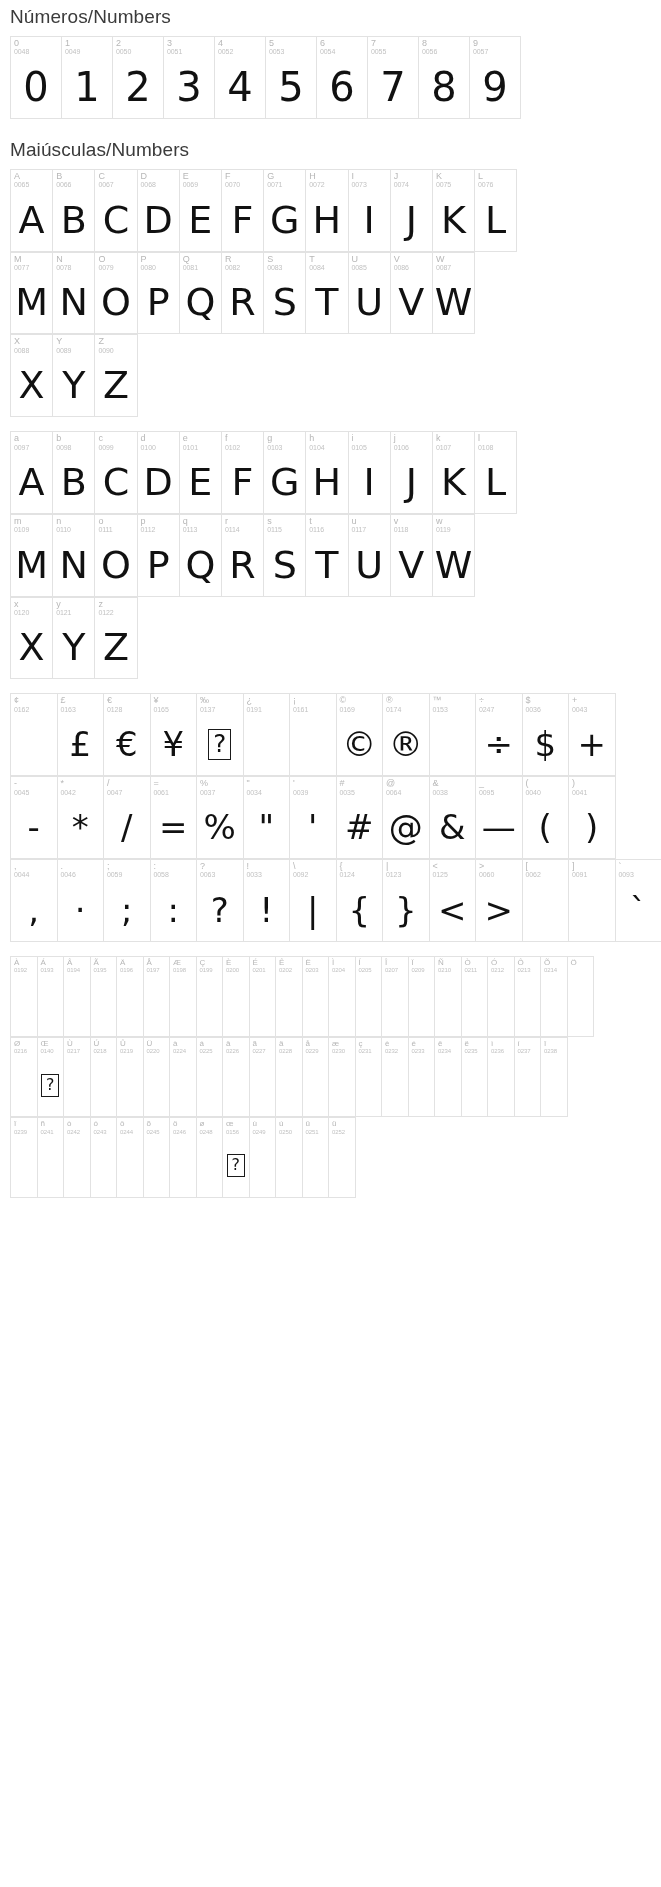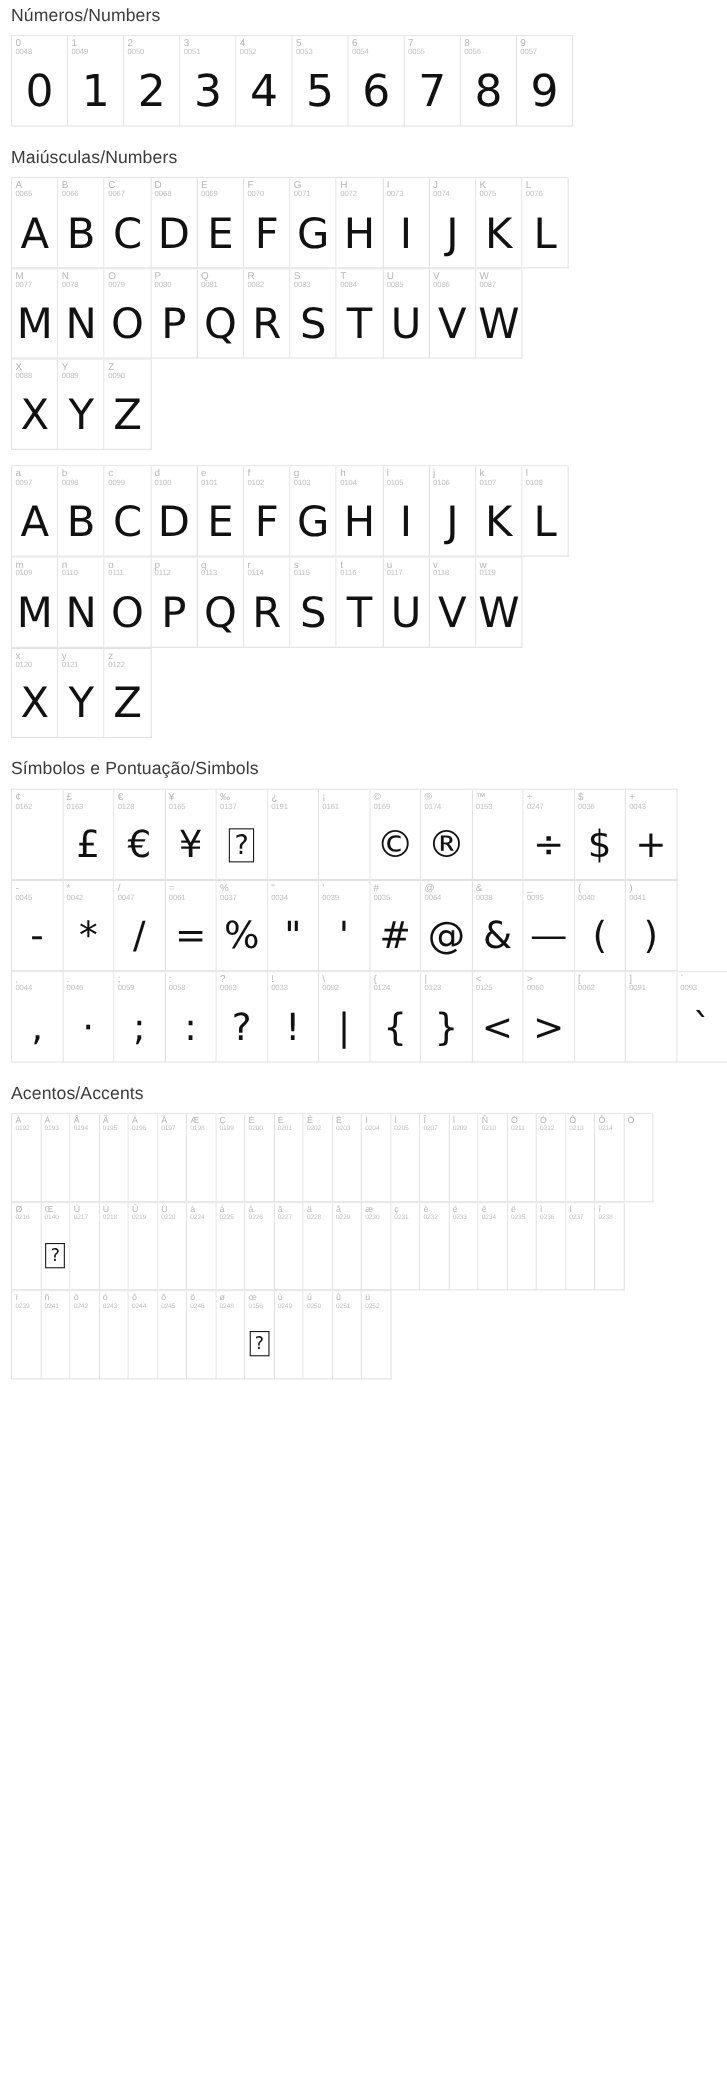--- a/index.html
+++ b/index.html
@@ -16,21 +16,21 @@
   }
   .page {
     width: 661px;
     box-sizing: border-box;
     padding: 0 0 20px 0;
   }
   .section {
     margin: 0 0 14px 0;
   }
   .section-title {
-    font-size: 16px;
+    font-size: 19px;
     color: #3b3b3b;
     font-weight: normal;
     margin: 0 0 8px 10px;
     padding-top: 6px;
     letter-spacing: 0.1px;
   }
   .grid-wrap {
     margin-left: 10px;
   }
   .row {
@@ -559,21 +559,20 @@
               <span class="meta">
                 <span class="ch-label">z</span>
                 <span class="code">0122</span>
               </span>
               <div class="glyph">Z</div>
             </div>
           </div>
         </div>
       </div>
       <div class="section">
-        <div class="section-title">Símbolos e Pontuação/Simbols</div>
         <div class="grid-wrap sz-sym">
           <div class="row">
             <div class="cell empty">
               <span class="meta">
                 <span class="ch-label">¢</span>
                 <span class="code">0162</span>
               </span>
               <div class="glyph"></div>
             </div>
             <div class="cell">
@@ -852,21 +851,20 @@
               <span class="meta">
                 <span class="ch-label">`</span>
                 <span class="code">0093</span>
               </span>
               <div class="glyph">`</div>
             </div>
           </div>
         </div>
       </div>
       <div class="section">
-        <div class="section-title">Acentos/Accents</div>
         <div class="grid-wrap sz-acc">
           <div class="row">
             <div class="cell empty">
               <span class="meta">
                 <span class="ch-label">À</span>
                 <span class="code">0192</span>
               </span>
               <div class="glyph"></div>
             </div>
             <div class="cell empty">

